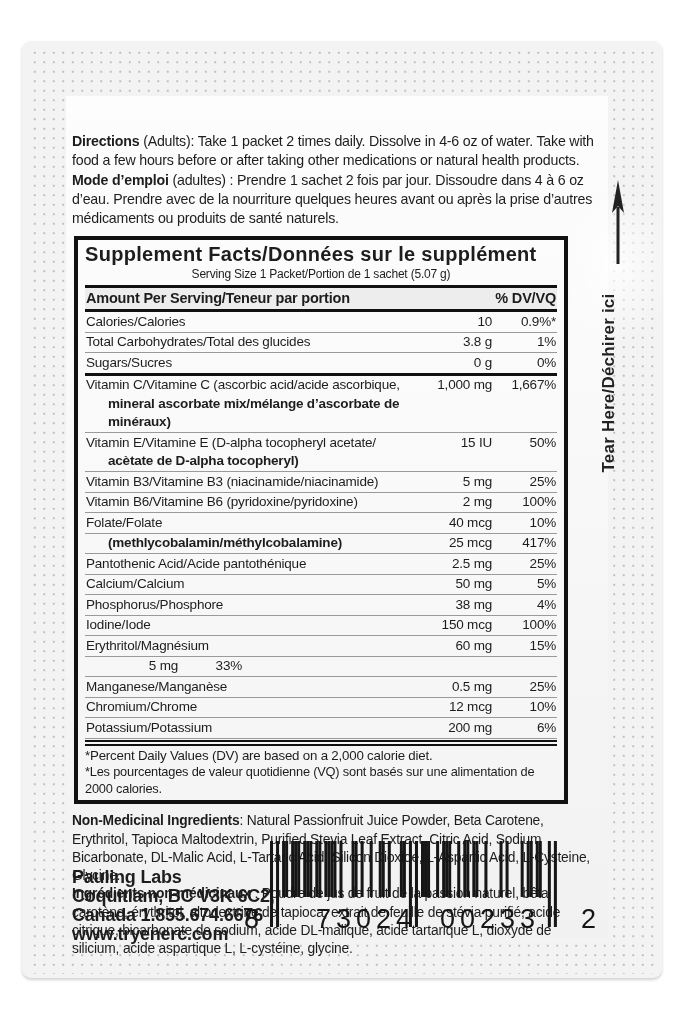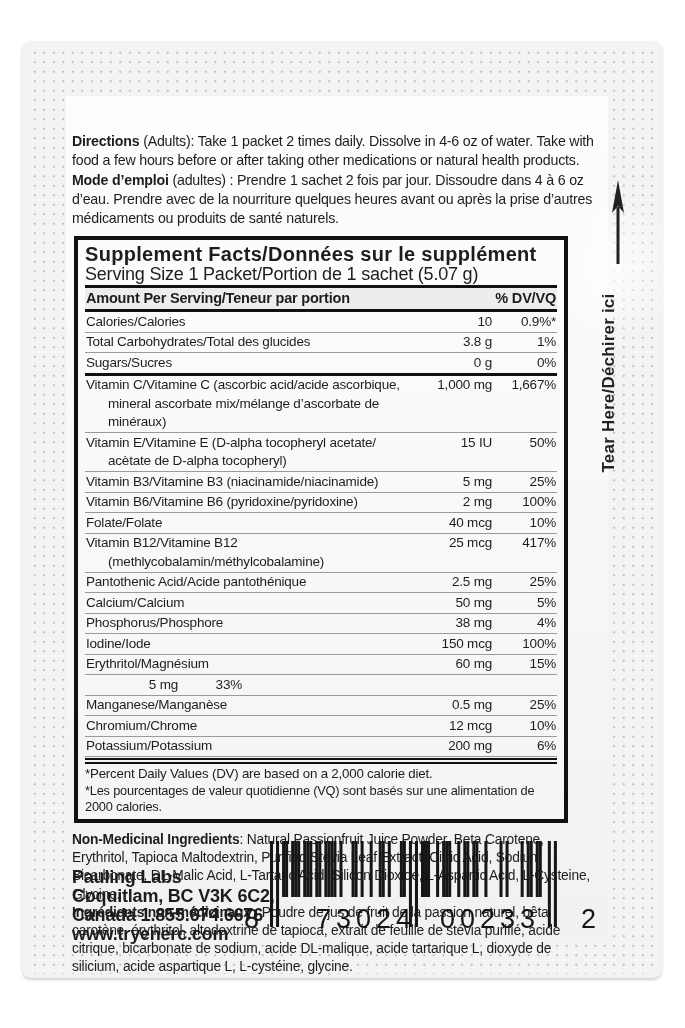--- a/index.html
+++ b/index.html
@@ -38,34 +38,34 @@
   .directions{margin:0;font-size:14.2px;line-height:19.3px;letter-spacing:-.2px;}
   .directions b{letter-spacing:-.2px;}
 
   
   .sf{
     margin-top:8px;margin-left:2px;width:494px;border:4px solid var(--heavy);
     background:linear-gradient(180deg,#fcfcfc,#f5f5f5);
     padding:2px 7px 3px 7px;box-sizing:border-box;
   }
   .sf-title{font-size:20px;font-weight:bold;letter-spacing:.3px;line-height:24px;white-space:nowrap;}
-  .sf-serving{font-size:18px;line-height:17px;letter-spacing:-.2px;}
+  .sf-serving{font-size:12px;line-height:17px;letter-spacing:-.2px;text-align:center;}
   .rule-heavy{height:0;border-top:3px solid var(--heavy);margin-top:2px;}
   .sf-header{
     display:flex;justify-content:space-between;align-items:center;
     font-weight:bold;font-size:14.5px;line-height:21px;letter-spacing:-.2px;
     background:var(--header-bg);border-bottom:3px solid var(--heavy);padding:0 1px;
   }
   .sf-row{
     display:flex;align-items:flex-start;border-bottom:1px solid var(--rule);
     font-size:13.5px;line-height:18.5px;letter-spacing:-.2px;padding:.5px 1px;
   }
   .sf-row.divider-after{border-bottom:3px solid var(--heavy);justify-content:space-between;}
   .sf-row .n{flex:1;}
-  .sf-row .n .n2{padding-left:22px;}
+  .sf-row .n .n2{padding-left:22px;font-weight:bold;}
   .sf-row .a{width:92px;text-align:right;white-space:nowrap;}
   .sf-row .d{width:64px;text-align:right;white-space:nowrap;}
   .sf-double{border-top:2px solid var(--heavy);height:2px;margin-top:1px;border-bottom:2px solid var(--heavy);}
   .sf-foot{margin-top:2px;}
   .fn{font-size:13.3px;line-height:16.5px;letter-spacing:-.2px;}
   .fn + .fn{font-size:12.8px;}
 
   
   .ingredients{margin:8px 0 0 0;font-size:13.8px;line-height:18.2px;letter-spacing:-.2px;max-width:524px;}
 
@@ -163,21 +163,20 @@
             </div>
             <div class="sf-row">
               <div class="n">
                 <div>Folate/Folate</div>
               </div>
               <div class="a">40 mcg</div>
               <div class="d">10%</div>
             </div>
             <div class="sf-row">
               <div class="n">
-                <div>Vitamin B12/Vitamine B12</div>
                 <div class="n2">(methlycobalamin/méthylcobalamine)</div>
               </div>
               <div class="a">25 mcg</div>
               <div class="d">417%</div>
             </div>
             <div class="sf-row">
               <div class="n">
                 <div>Pantothenic Acid/Acide pantothénique</div>
               </div>
               <div class="a">2.5 mg</div>

